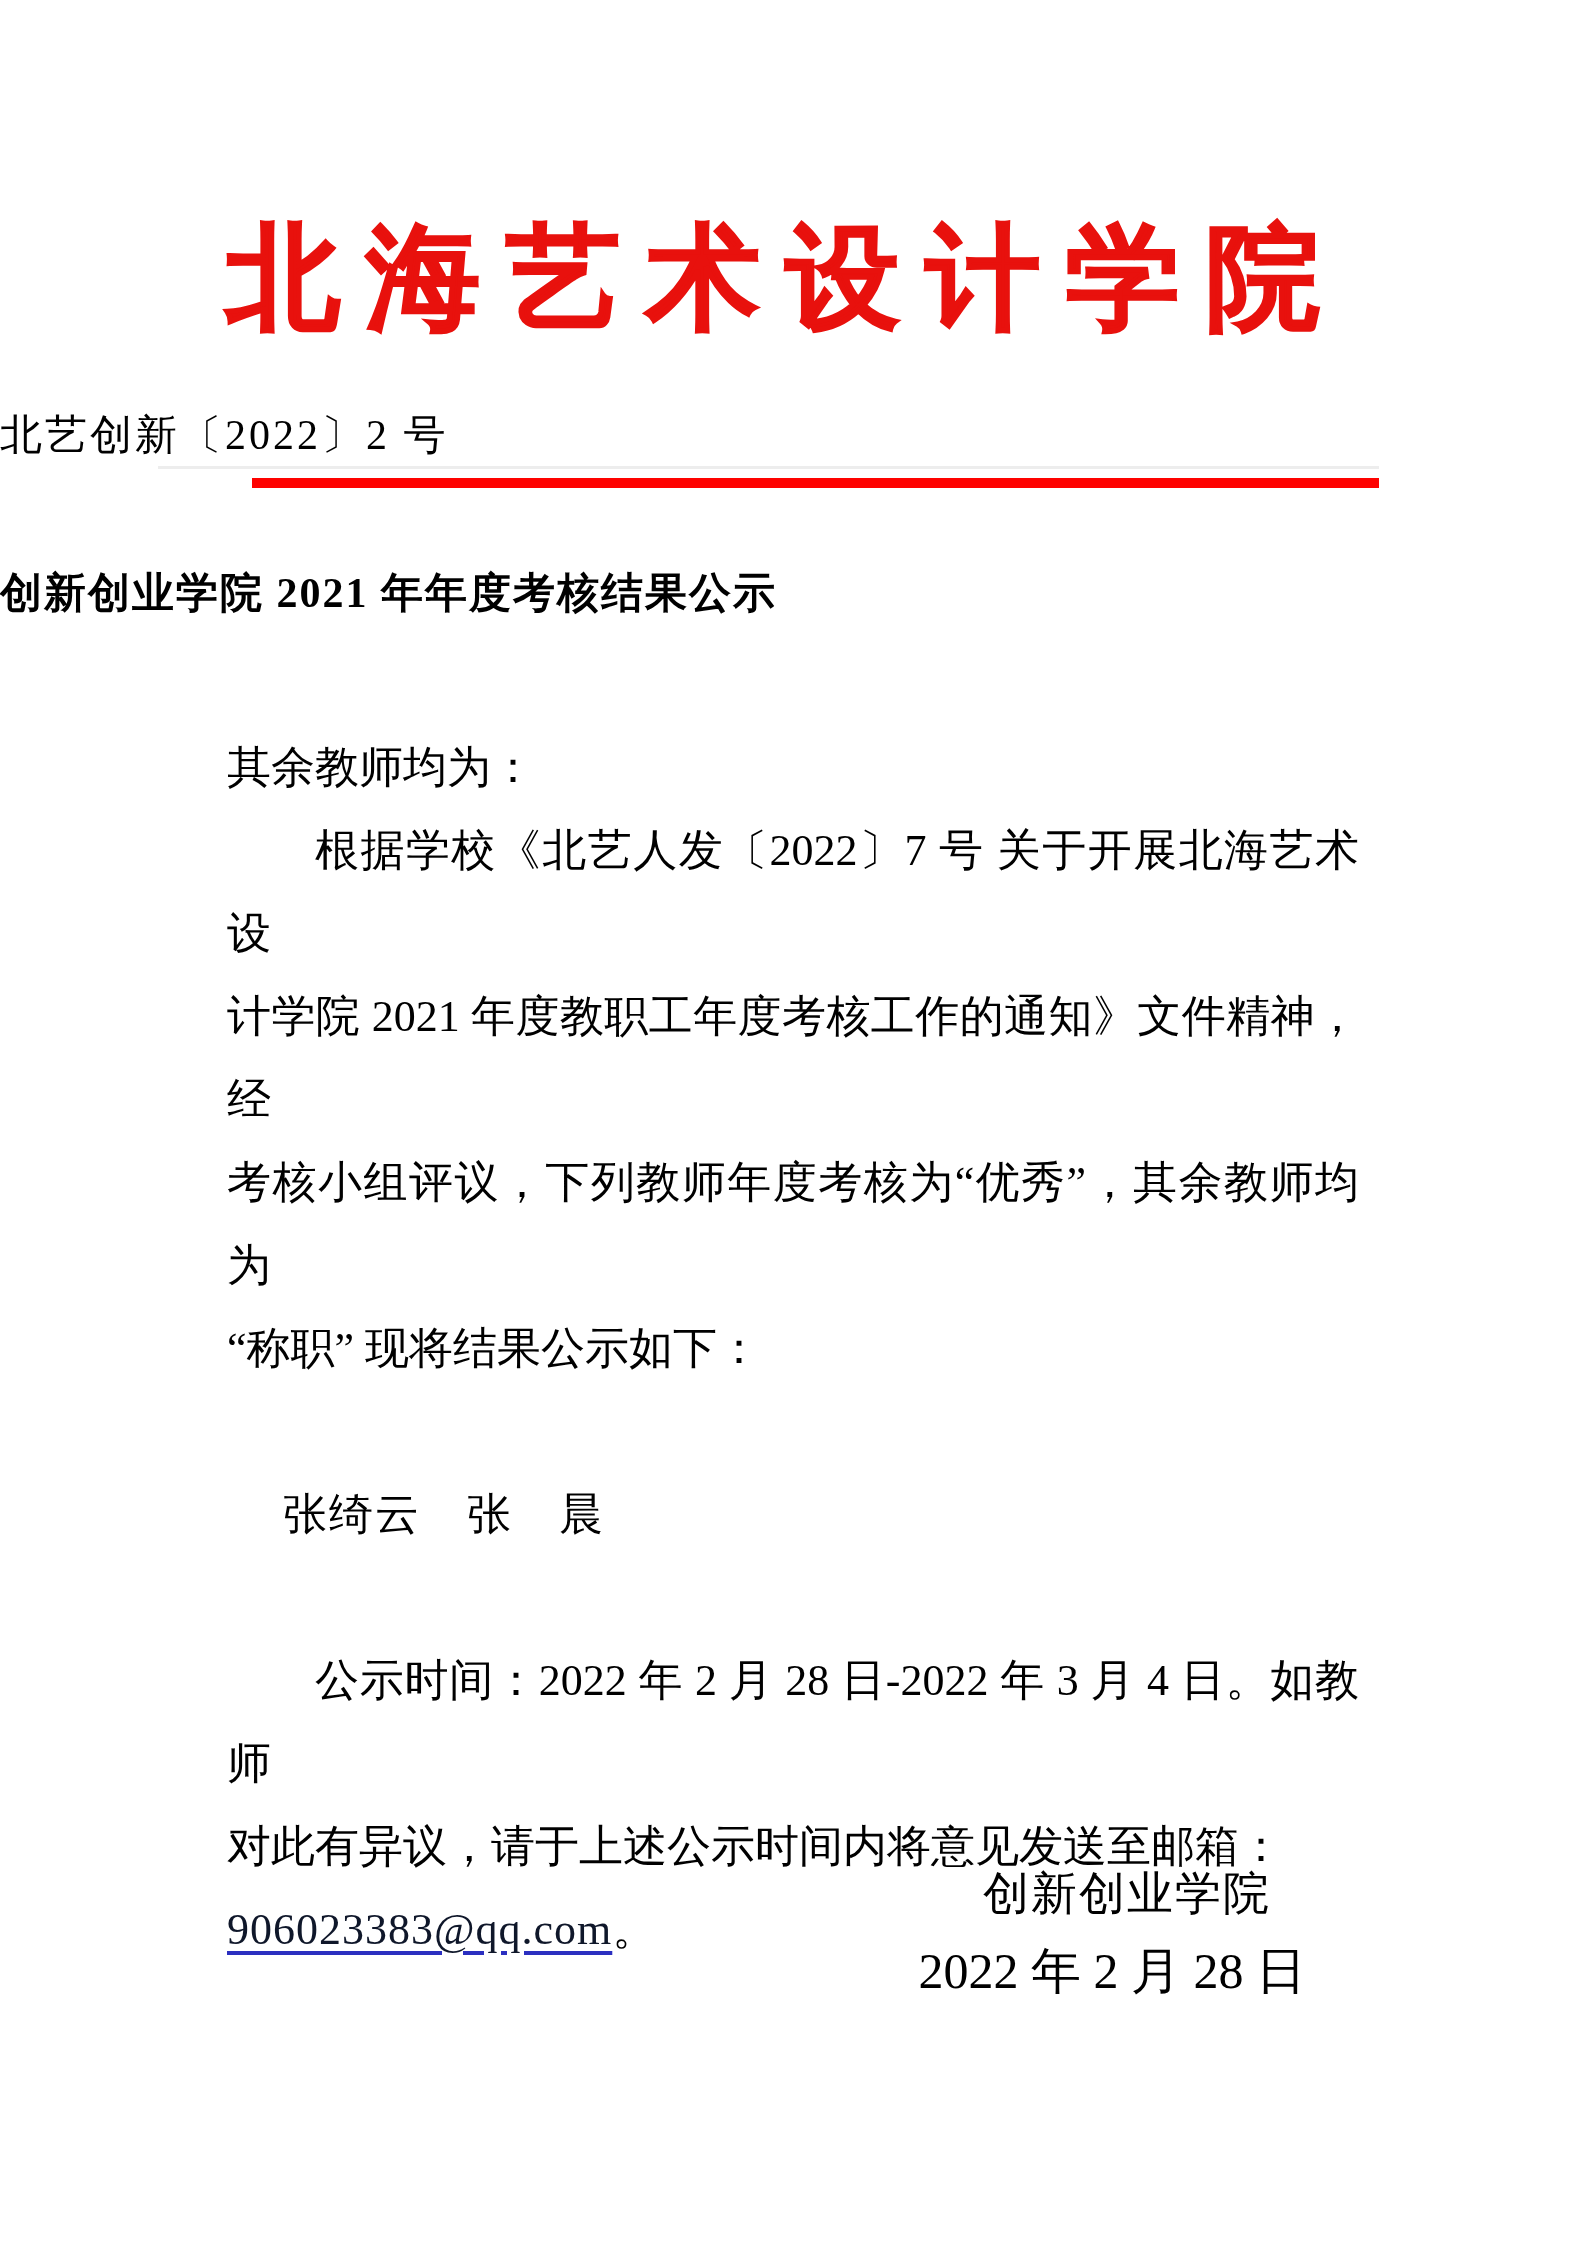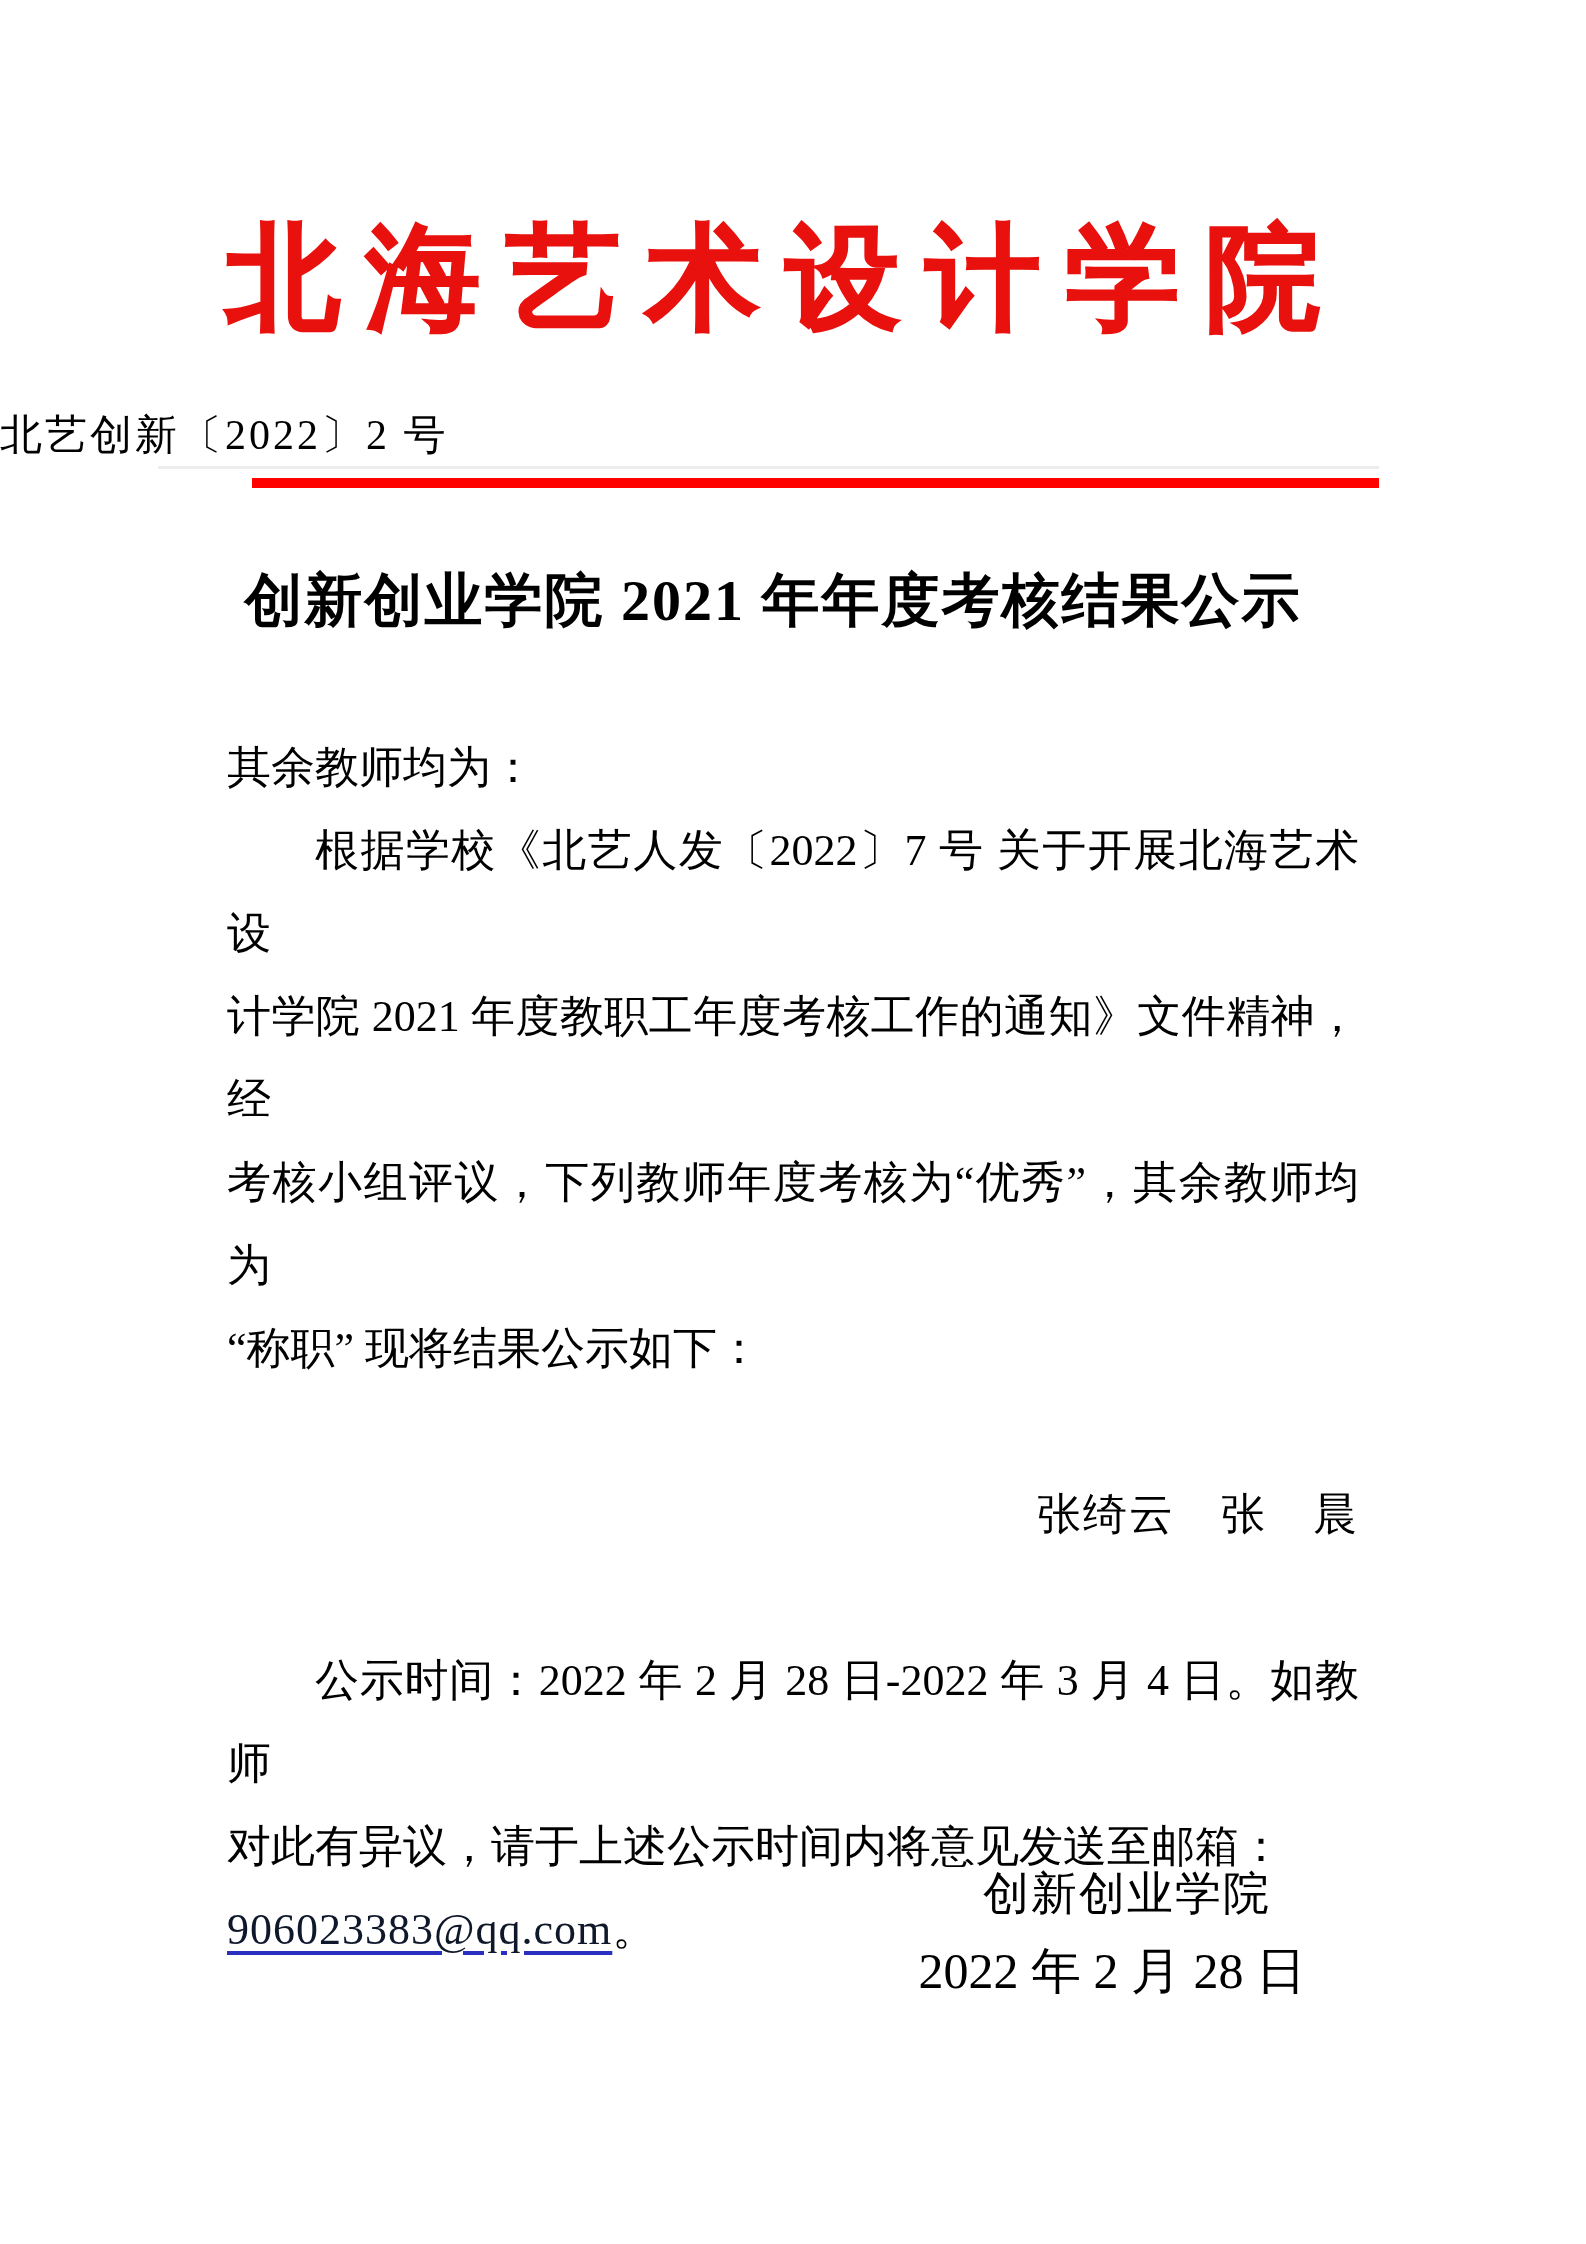--- a/index.html
+++ b/index.html
@@ -41,39 +41,38 @@
   }
   .red-line{
     position:absolute;
     top:478px; left:252px;
     width:1127px; height:10px;
     background:#fe0200;
   }
   .doc-title{
     position:absolute;
     top:572px; left:0; width:100%;
-    text-align:center;
-    font-size:58px;
+    font-size:42px;
     font-weight:bold;
     letter-spacing:2px;
     line-height:1;
     white-space:nowrap;
   }
   .body-text{
     position:absolute;
     top:726px; left:227px;
     width:1132px;
     font-size:44px;
     line-height:83px;
   }
   .line{min-height:83px; white-space:nowrap;}
   .just{white-space:normal; text-align:justify; text-align-last:justify;}
   .indent{text-indent:88px;}
   .names{
-    text-align:right;
+    text-align:left;
     padding-left:56px;
     white-space:nowrap;
     letter-spacing:2px;
   }
   .email{
     color:#0f172a;
     text-decoration:underline;
     text-decoration-color:#2b2fc0;
     text-underline-offset:7px;
     letter-spacing:1px;

